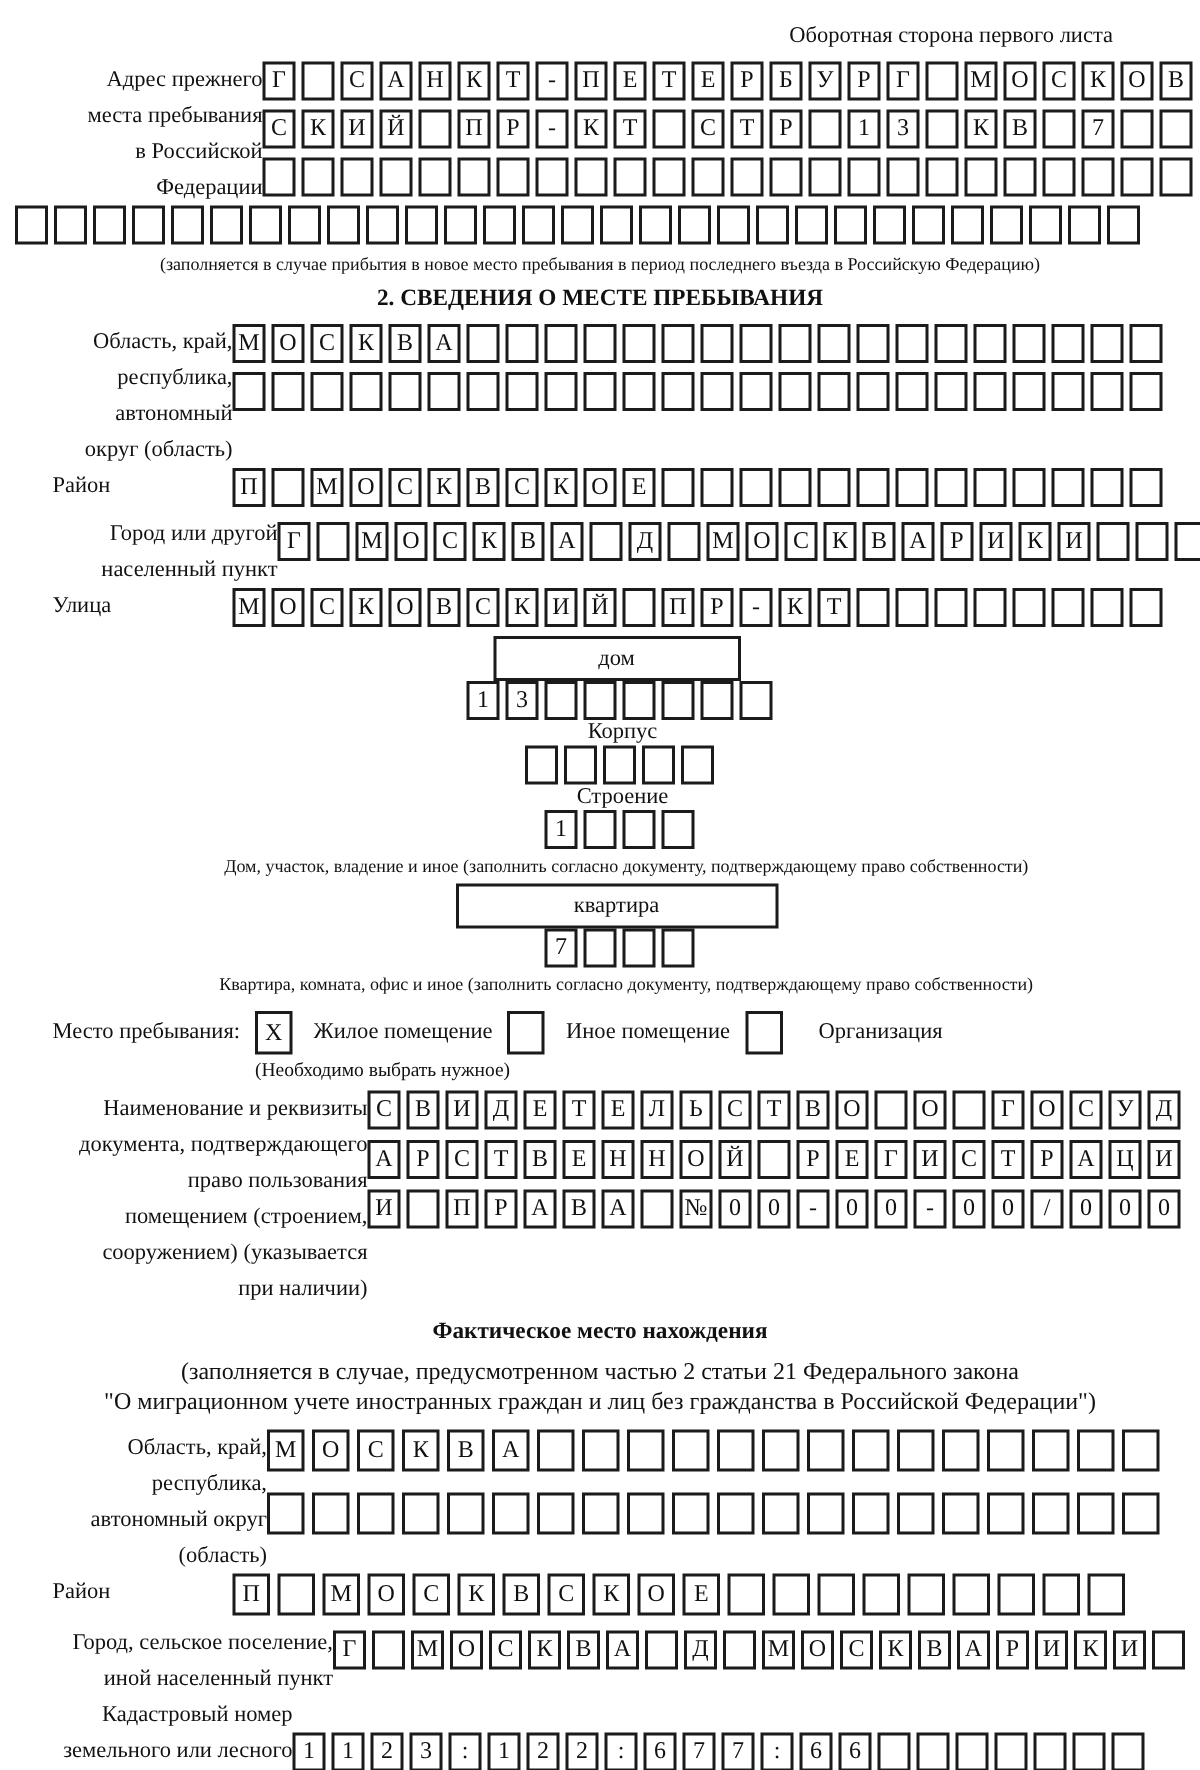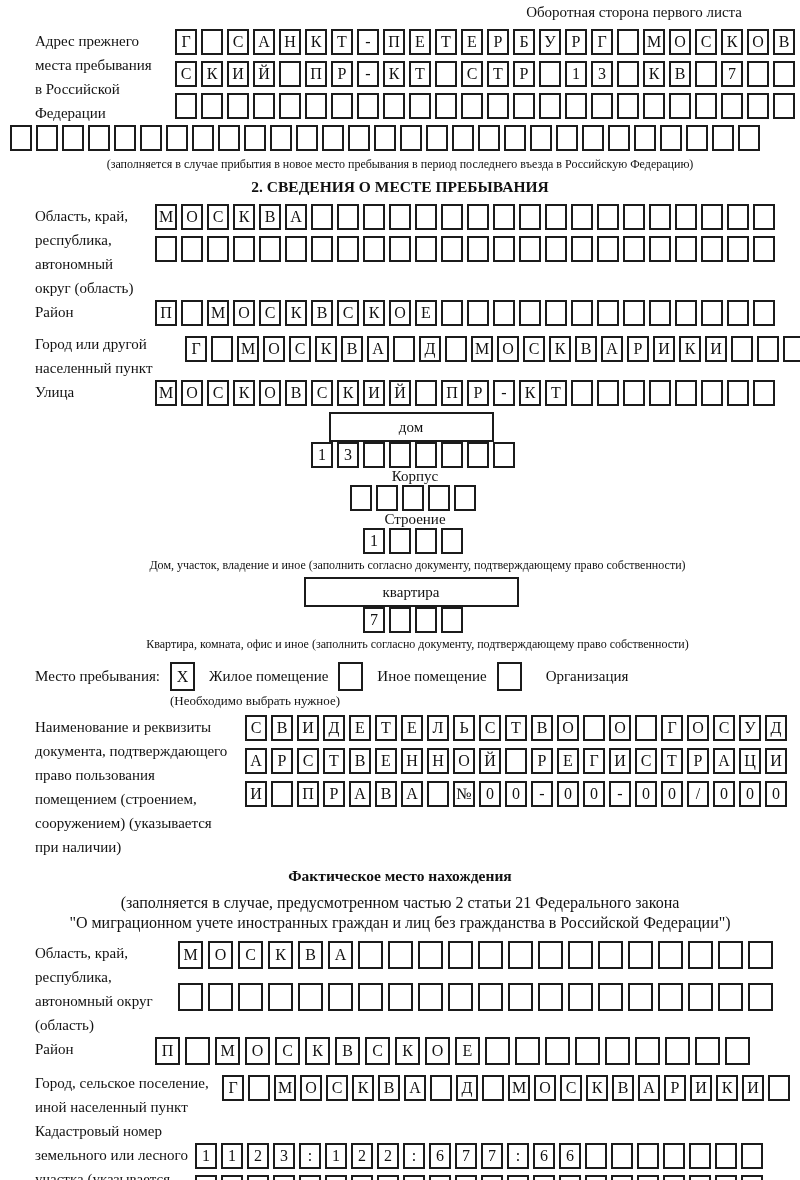--- a/index.html
+++ b/index.html
@@ -5,25 +5,25 @@
   * { box-sizing: border-box; }
   html,body { margin:0; padding:0; background:#fff; }
   #page {
     position: relative;
     width: 800px; height: 1180px;
     background: #fff;
     color: #111;
     font-family: "Liberation Serif", "DejaVu Serif", serif;
     overflow: hidden;
   }
-  .corner-note { text-align: right; padding: 4px 58px 0 0; font-size: 15px; }
+  .corner-note { text-align: right; padding: 16px 58px 0 0; font-size: 15px; }
 
   .row-block { display: flex; margin-left: 35px; }
   .lbl { font-size: 15px; line-height: 24px; flex-shrink: 0; }
-  .lbl div { white-space: nowrap; }
+  .lbl div { white-space: nowrap; text-align: right; }
 
   .grid { white-space: nowrap; margin-bottom: 6px; height: 26px; }
   .cell {
     display: inline-block; width: 22px; height: 26px;
     border: 2px solid #1b1b1b; margin-right: 4px;
     text-align: center; font-size: 16px; line-height: 22px;
     vertical-align: top; font-weight: 400;
   }
   .grid-lg .cell { width: 25px; height: 28px; margin-right: 5px; line-height: 24px; }
   .grid-lg { height: 28px; }

